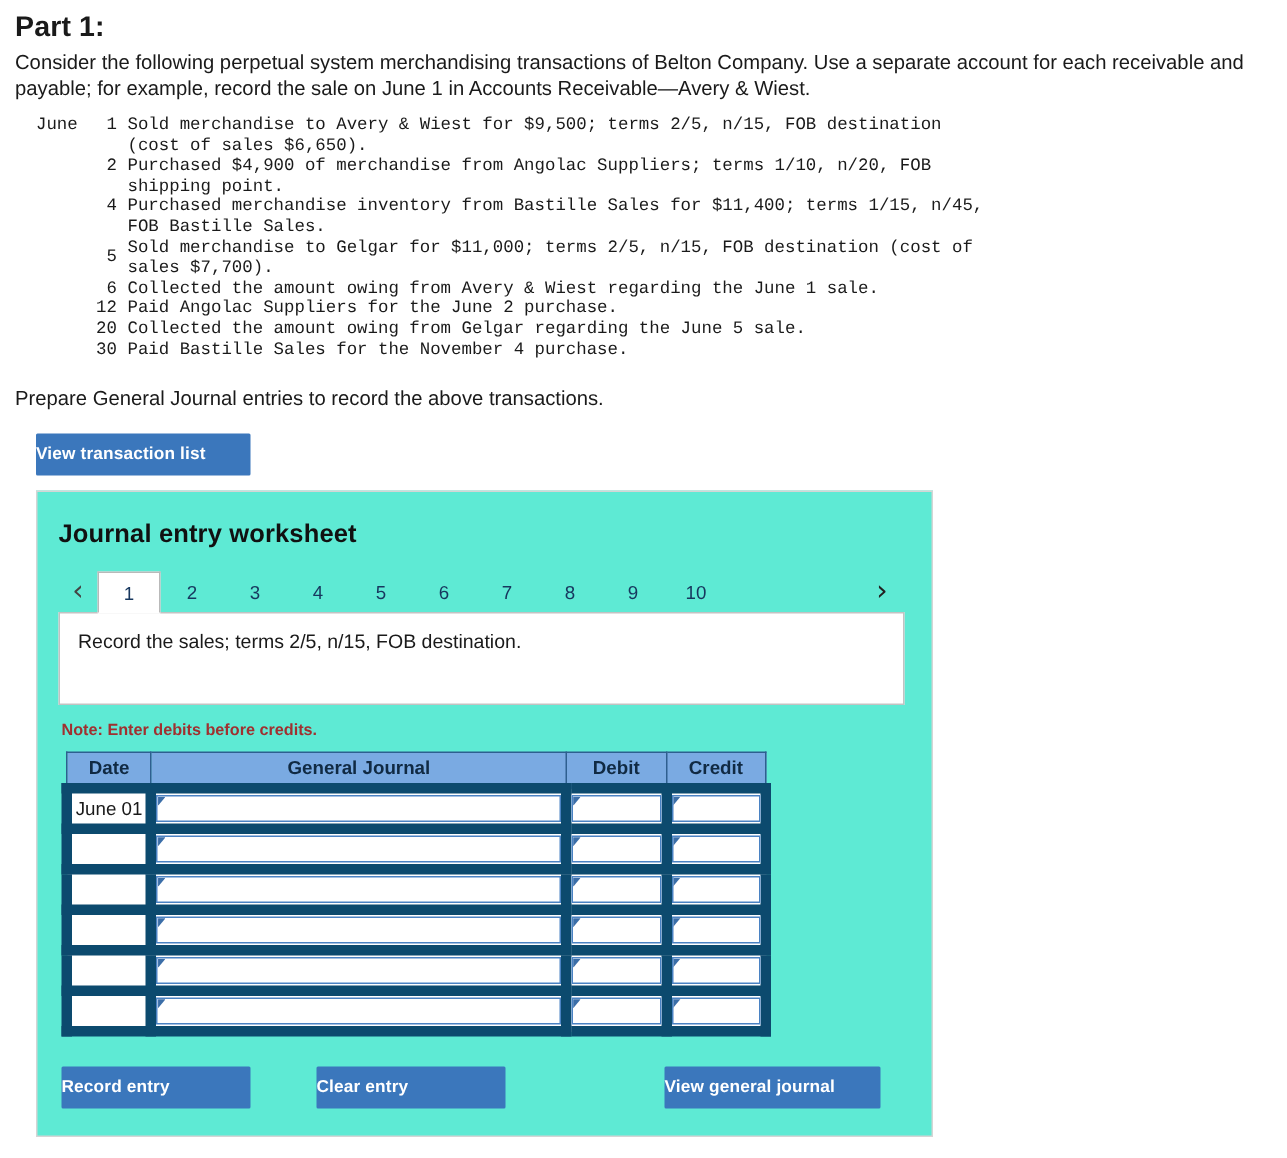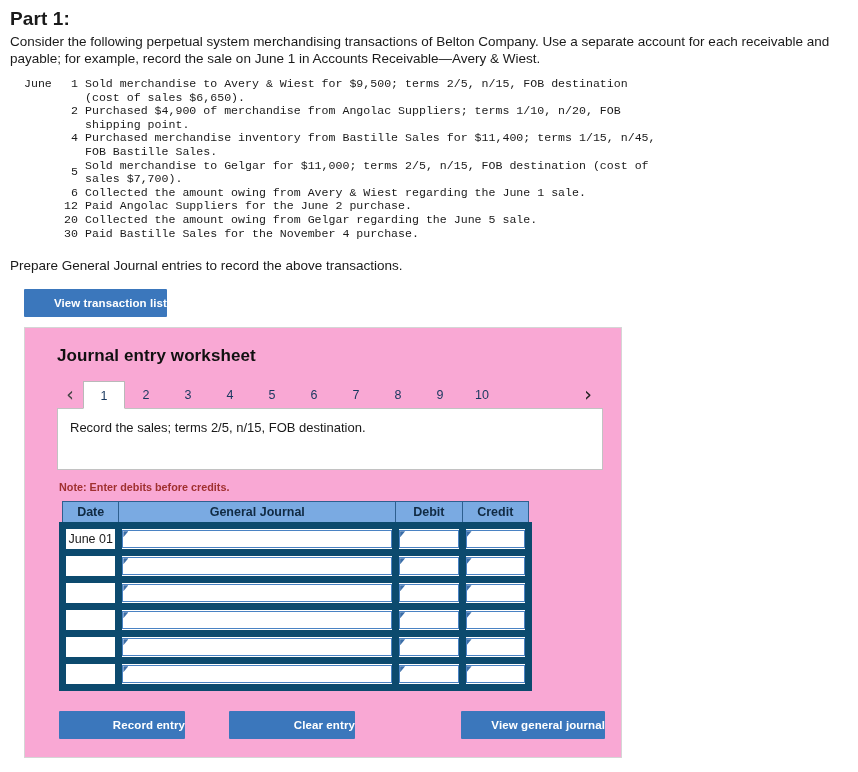--- a/index.html
+++ b/index.html
@@ -75,39 +75,39 @@
   .btn {
     background: #3b77bc;
     color: #ffffff;
     border: none;
     font-family: "Liberation Sans", sans-serif;
     font-weight: bold;
     font-size: 11.5px;
     padding: 0;
     height: 28px;
     line-height: 28px;
-    text-align: right;
+    text-align: left;
     cursor: pointer;
     display: inline-block;
     border-radius: 1px;
     letter-spacing: 0.1px;
   }
   .btn-view-txn {
     width: 143px;
     margin: 16px 0 0 14px;
   }
 
   
   .worksheet {
     margin: 10px 0 0 14px;
     width: 598px;
-    background: #f9a8d4;
+    background: #5eead4;
     border: 1px solid #d5d5d5;
     box-sizing: border-box;
-    padding: 16px 18px 18px 30px;
+    padding: 16px 18px 18px 12px;
     position: relative;
   }
   .ws-title {
     font-size: 17px;
     font-weight: bold;
     margin: 2px 0 12px 2px;
     color: #111;
     letter-spacing: 0.1px;
   }
 

